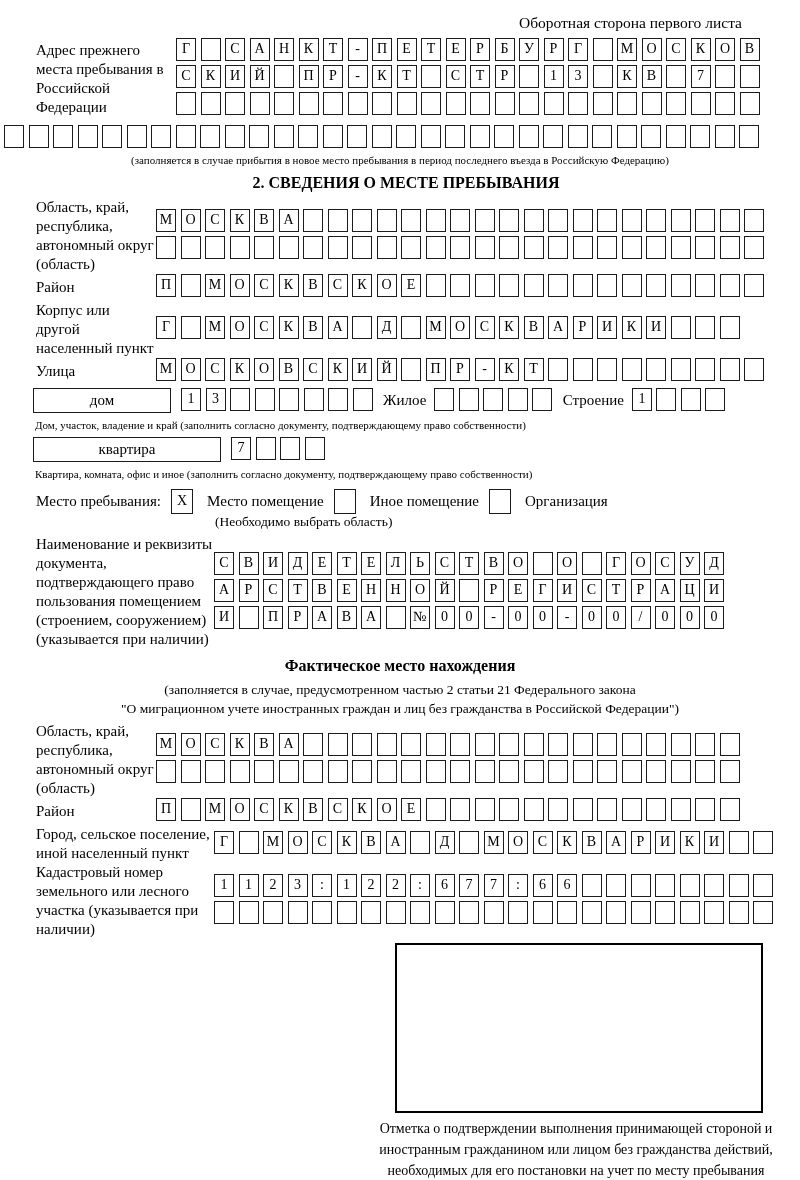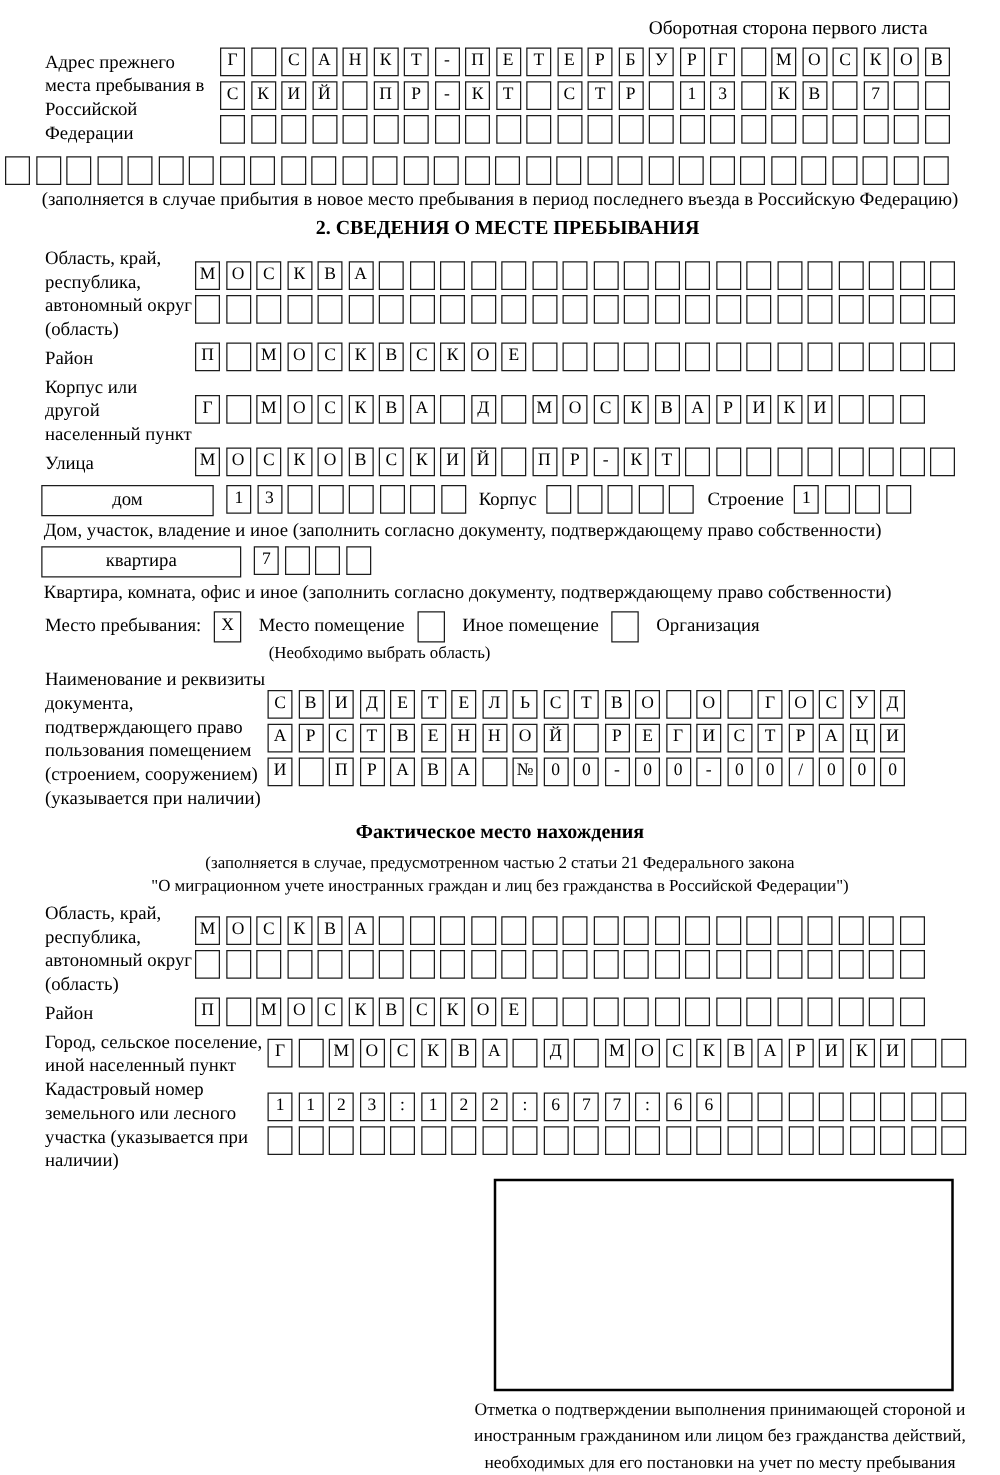--- a/index.html
+++ b/index.html
@@ -3,41 +3,41 @@
 <meta charset="utf-8">
 <style>
   * { margin:0; padding:0; box-sizing:border-box; }
   html,body { background:#fff; }
   body { width:800px; font-family:"Liberation Serif","DejaVu Serif",serif; color:#000; }
   .page { position:relative; width:800px; height:1180px; overflow:hidden; padding-top:14px; background:#fff; }
 
   .hdr-note { text-align:right; padding-right:58px; font-size:15.5px; }
 
   .lbl { font-size:15px; line-height:19px; }
-  .caption { font-size:15px; line-height:17px; }
+  .caption { font-size:11px; line-height:17px; }
   .center { text-align:center; }
 
   .field { display:flex; align-items:center; }
   .w140 { width:140px; flex:0 0 140px; margin-left:36px; }
   .w150 { width:120px; flex:0 0 120px; margin-left:36px; }
   .w215 { width:178px; flex:0 0 178px; margin-left:36px; }
 
   .boxrow { display:flex; margin-bottom:4px; }
   .cbox { flex:0 0 20px; width:20px; height:23px; border:1.6px solid #1c1c1c;
           margin-right:4.5px; font-size:14px; line-height:20px; text-align:center; }
   .fullrow { margin-left:4px; margin-top:6px; }
 
   .h2 { font-weight:bold; font-size:16px; text-align:center; margin:5px 0 6px 0;padding-left:12px; }
   .h3 { font-weight:bold; font-size:16px; text-align:center; margin:8px 0 5px 0; }
 
   .houserow { display:flex; align-items:flex-start; margin:3px 0 2px 33px; }
   .named-rect { border:1.6px solid #1c1c1c; height:25px; text-align:center;
                 font-size:15px; line-height:22px; margin-right:10px; }
   .rect-dom { width:138px; }
-  .rect-kv  { width:160px; }
+  .rect-kv  { width:188px; }
   .inl-lbl { font-size:15px; line-height:24px; margin:0 8px 0 6px; white-space:nowrap; }
   .subcap { margin-left:35px; margin-bottom:3px; }
 
   .stayrow { display:flex; align-items:center; margin:6px 0 0 36px; font-size:15px; }
   .stayrow .boxrow { margin:0 14px 0 10px; }
   .stayrow .cbox { width:22px; flex-basis:22px; height:25px; line-height:22px; margin-right:0; }
   .staynote { margin-left:215px; font-size:13.5px; margin-bottom:5px; }
 
   .capline { text-align:center; font-size:13.5px; line-height:19px; }
 
@@ -329,37 +329,37 @@
     <div class="boxrow">
         <span class="cbox">1</span>
         <span class="cbox">3</span>
         <span class="cbox"></span>
         <span class="cbox"></span>
         <span class="cbox"></span>
         <span class="cbox"></span>
         <span class="cbox"></span>
         <span class="cbox"></span>
       </div>
-    <span class="inl-lbl">Корпус</span>
+    <span class="inl-lbl">Жилое</span>
     <div class="boxrow">
         <span class="cbox"></span>
         <span class="cbox"></span>
         <span class="cbox"></span>
         <span class="cbox"></span>
         <span class="cbox"></span>
       </div>
     <span class="inl-lbl">Строение</span>
     <div class="boxrow">
         <span class="cbox">1</span>
         <span class="cbox"></span>
         <span class="cbox"></span>
         <span class="cbox"></span>
       </div>
   </div>
-  <div class="caption subcap">Дом, участок, владение и иное (заполнить согласно документу, подтверждающему право собственности)</div>
+  <div class="caption subcap">Дом, участок, владение и край (заполнить согласно документу, подтверждающему право собственности)</div>
 
   <div class="houserow">
     <div class="named-rect rect-kv">квартира</div>
     <div class="boxrow">
         <span class="cbox">7</span>
         <span class="cbox"></span>
         <span class="cbox"></span>
         <span class="cbox"></span>
       </div>
   </div>

